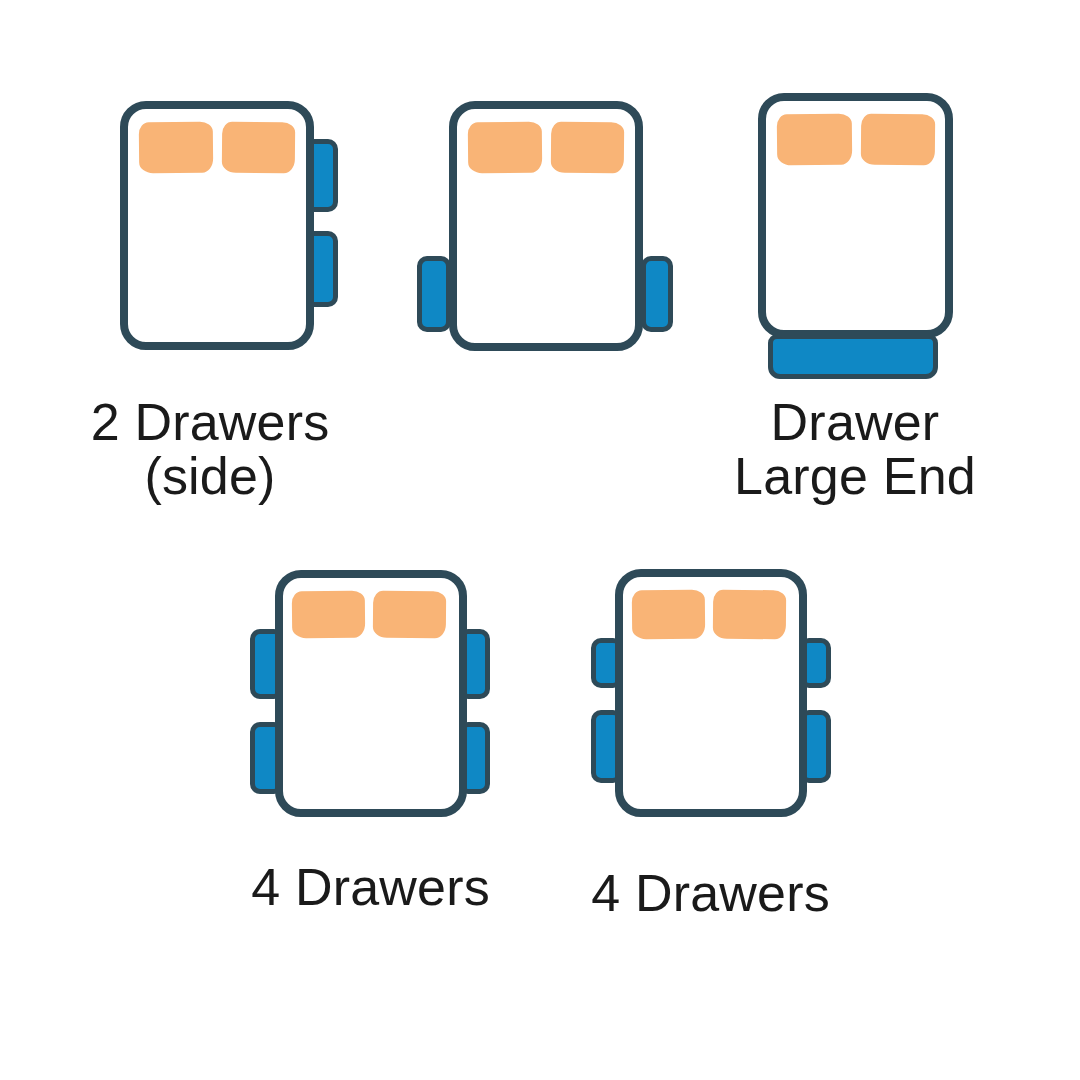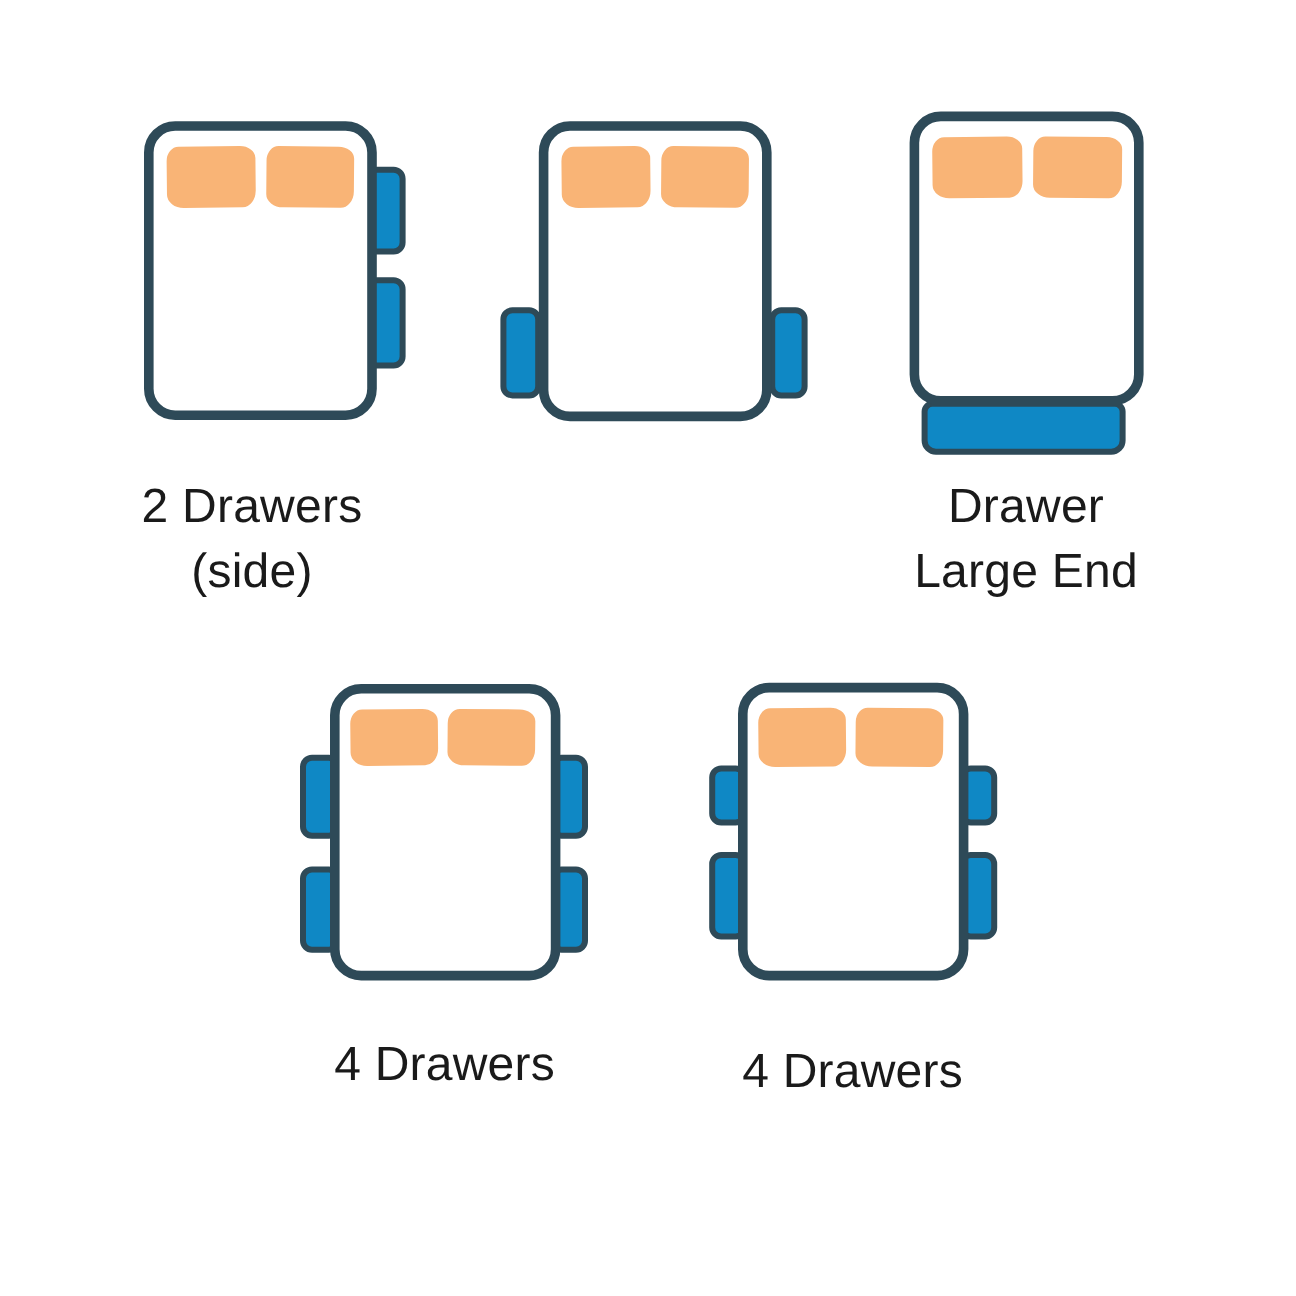--- a/index.html
+++ b/index.html
@@ -44,21 +44,21 @@
     border-radius: 10px;
     z-index: 1;
   }
   .drawer.end { border-radius: 9px 9px 12px 12px; }
 
   .label {
     position: absolute;
     z-index: 3;
     text-align: center;
     color: var(--text);
-    font-size: 40px;
+    font-size: 52px;
     line-height: 54px;
     letter-spacing: 0.2px;
   }
 
   
   .fig1 { left: 110px; top: 95px;  width: 240px; height: 420px; }
   .fig1 .bed   { left: 10px;  top: 6px;   width: 194px; height: 249px; }
   .fig1 .pL    { left: 11px;  top: 13px;  width: 74px;  height: 51px; }
   .fig1 .pR    { left: 94px;  top: 13px;  width: 73px;  height: 51px; }
   .fig1 .d1    { left: 194px; top: 44px;  width: 34px;  height: 73px; }

